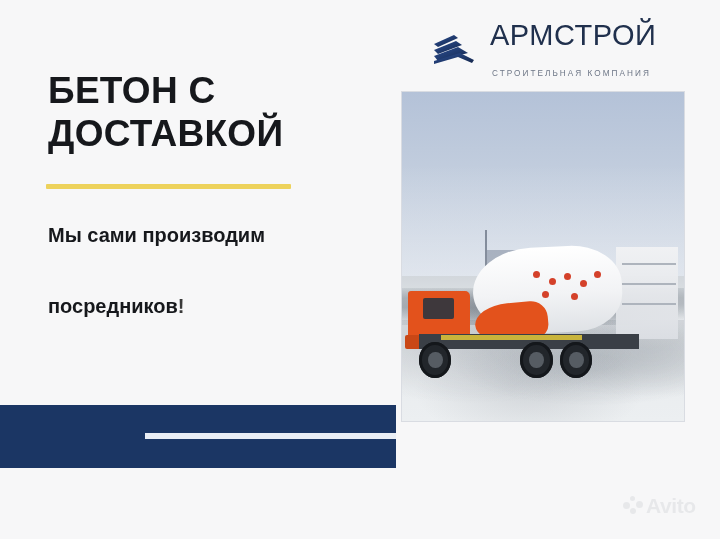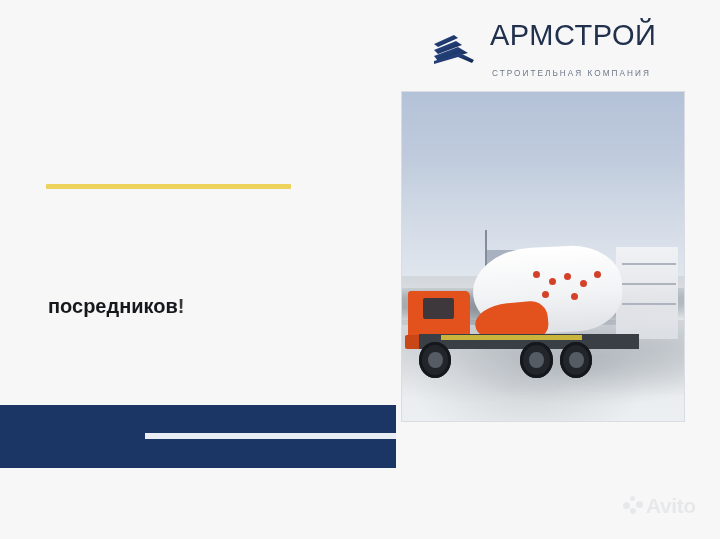--- a/index.html
+++ b/index.html
@@ -282,25 +282,27 @@
         <path d="M6 26 L30 17 L40 23 L10 31 Z" fill="url(#lg1)"></path>
         <path d="M6 31 L32 23 L46 30 L44 33 L30 27 L6 34 Z" fill="url(#lg1)"></path>
       </svg>
     </div>
     <div class="logo-words">
       <div class="logo-title">АРМСТРОЙ</div>
       <div class="logo-sub">СТРОИТЕЛЬНАЯ КОМПАНИЯ</div>
     </div>
   </div>
 
+  <div class="headline">БЕТОН С
+ДОСТАВКОЙ</div>
 
   <div class="rule"></div>
 
   <div class="body-copy">
-    <br>
+    <span>Мы сами производим</span><br>
     <br>
     <span>посредников</span><span class="bang">!</span>
   </div>
 
   <div class="photo">
     <div class="ph-sky"></div>
     <div class="ph-ground"></div>
     <div class="ph-pole"></div>
     <div class="ph-bldg"></div>
 

